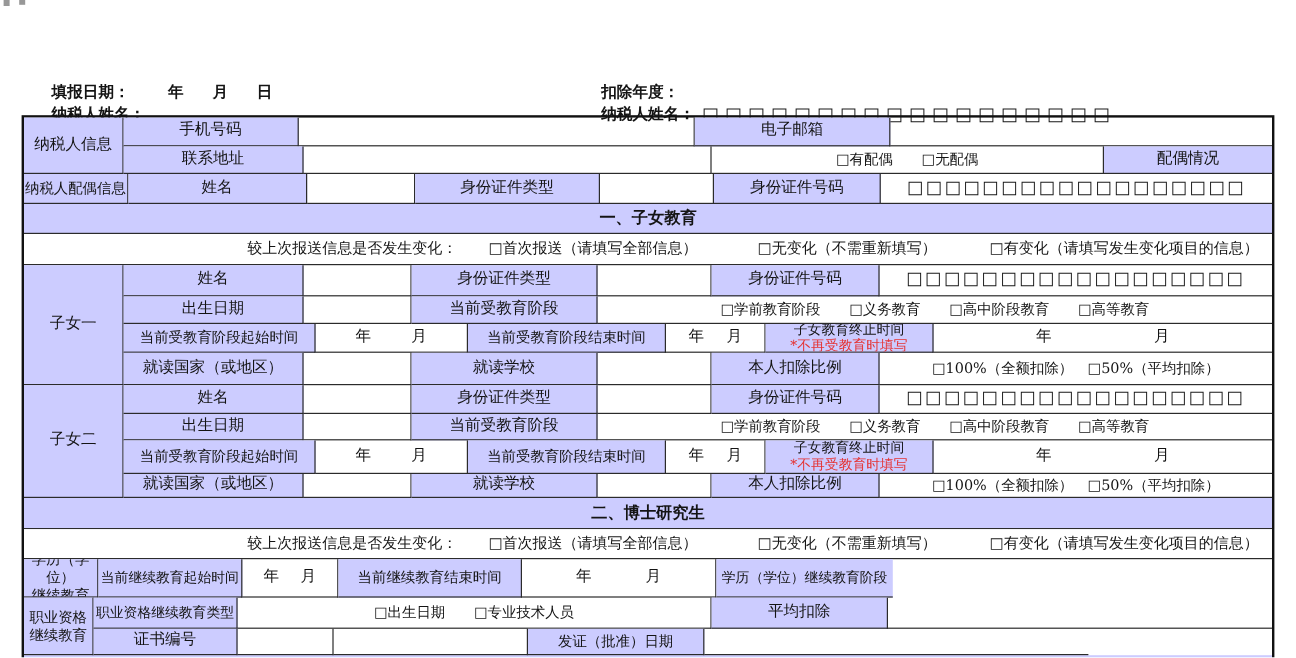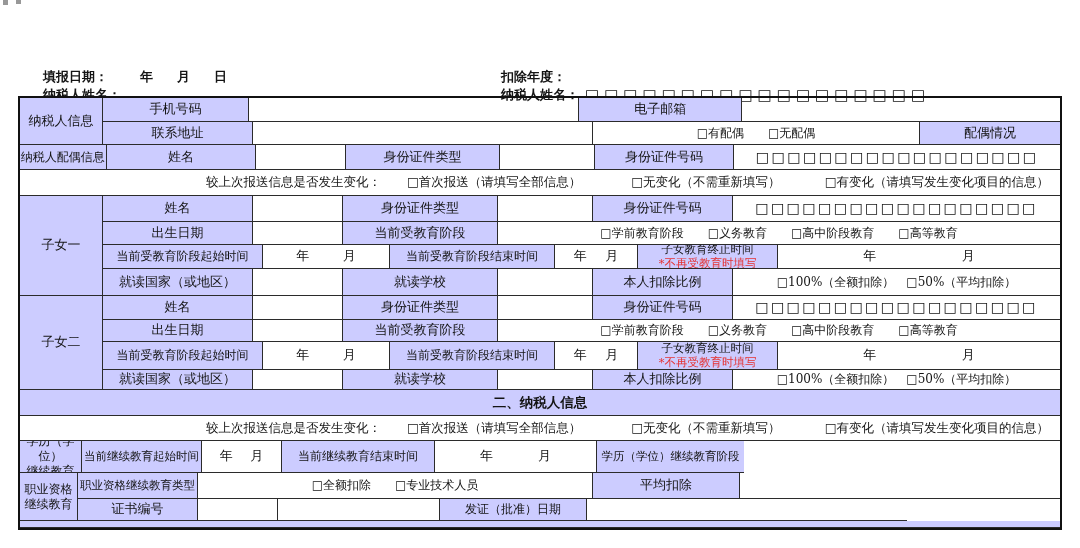--- a/index.html
+++ b/index.html
@@ -87,20 +87,21 @@
     <div class="r" style="height:25px">
       <div class="c p f12" style="width:87px">纳税人配偶信息</div>
       <div class="c p" style="width:150px">姓名</div>
       <div class="c" style="width:90px"></div>
       <div class="c p" style="width:155px">身份证件类型</div>
       <div class="c" style="width:95px"></div>
       <div class="c p" style="width:140px">身份证件号码</div>
       <div class="c boxes" style="width:327px">□□□□□□□□□□□□□□□□□□</div>
     </div>
 
+    <div class="band" style="height:24px">一、子女教育</div>
 
     <div class="chg" style="height:26px">
       <span>较上次报送信息是否发生变化：</span>
       <span style="margin-left:26px">□首次报送（请填写全部信息）</span>
       <span style="margin-left:50px">□无变化（不需重新填写）</span>
       <span style="margin-left:44px">□有变化（请填写发生变化项目的信息）</span>
     </div>
 
     <div class="r" style="height:100px">
       <div class="c p" style="width:87px">子女一</div>
@@ -191,21 +192,21 @@
           <div class="c p" style="width:150px">就读国家（或地区）</div>
           <div class="c" style="width:90px"></div>
           <div class="c p" style="width:155px">就读学校</div>
           <div class="c" style="width:95px"></div>
           <div class="c p" style="width:140px">本人扣除比例</div>
           <div class="c f12" style="width:327px">□100%（全额扣除）　□50%（平均扣除）</div>
         </div>
       </div>
     </div>
 
-    <div class="band" style="height:25px">二、纳税人信息</div>
+    <div class="band" style="height:25px">二、博士研究生</div>
 
     <div class="chg" style="height:25px">
       <span>较上次报送信息是否发生变化：</span>
       <span style="margin-left:26px">□首次报送（请填写全部信息）</span>
       <span style="margin-left:50px">□无变化（不需重新填写）</span>
       <span style="margin-left:44px">□有变化（请填写发生变化项目的信息）</span>
     </div>
 
     <div class="r" style="height:32px">
       <div class="c p f12" style="width:62px">学历（学位）
@@ -222,21 +223,21 @@
       </div>
       <div class="c p f11" style="width:147px">学历（学位）继续教育阶段</div>
     </div>
 
     <div class="r" style="height:48px">
       <div class="c p f12" style="width:62px">职业资格
 继续教育</div>
       <div class="col" style="width:982px">
         <div class="r" style="height:26px">
           <div class="c p f11" style="width:120px">职业资格继续教育类型</div>
-          <div class="c f12" style="width:395px">□全额扣除　　□专业技术人员</div>
+          <div class="c f12" style="width:395px">□出生日期　　□专业技术人员</div>
           <div class="c p" style="width:147px">平均扣除</div>
           <div class="c" style="width:320px"></div>
         </div>
         <div class="r" style="height:22px">
           <div class="c p" style="width:120px">证书编号</div>
           <div class="c" style="width:80px"></div>
           <div class="c" style="width:162px"></div>
           <div class="c p f12" style="width:147px">发证（批准）日期</div>
           <div class="c" style="width:320px"></div>
         </div>

